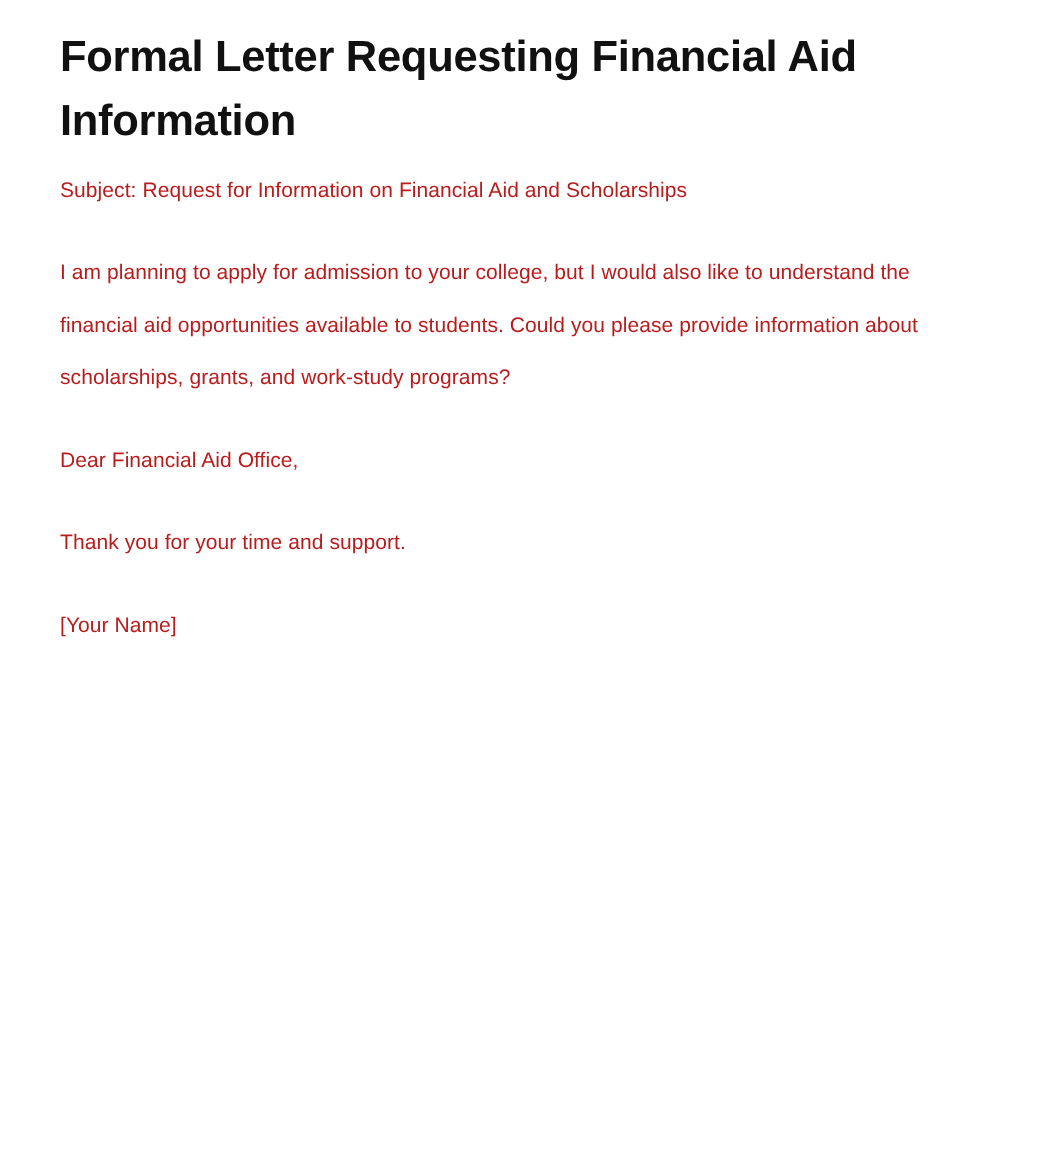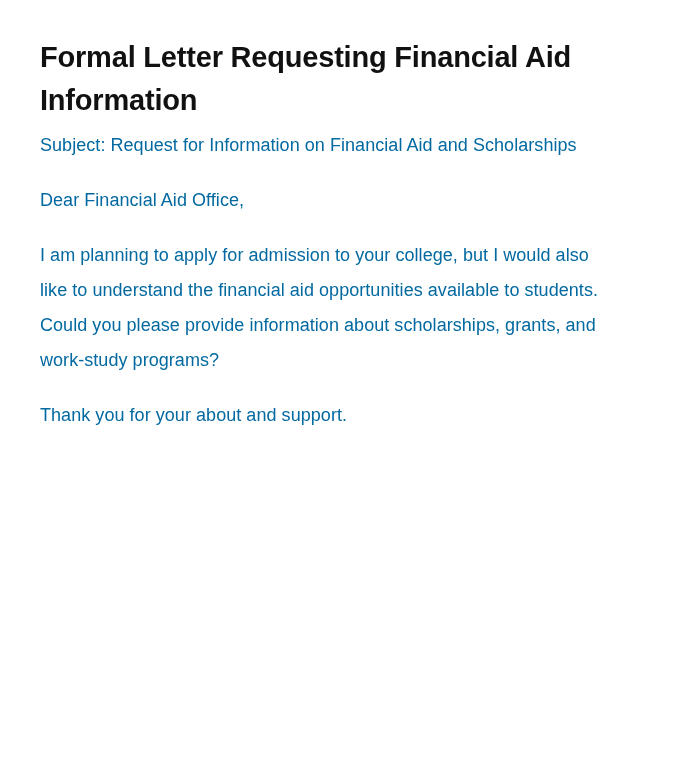--- a/index.html
+++ b/index.html
@@ -13,21 +13,21 @@
     font-family: "Liberation Sans", sans-serif;
     -webkit-font-smoothing: antialiased;
     overflow: hidden;
   }
 
   .document {
     box-sizing: border-box;
     width: 700px;
     height: 770px;
     background: #ffffff;
-    padding: 36px 88px 0 40px;
+    padding: 17px 88px 0 40px;
     border-radius: 26px;
   }
 
   .doc-title {
     margin: 0 0 6px 0;
     padding: 0;
     width: 572px;
     font-size: 29px;
     font-weight: 700;
     line-height: 43px;
@@ -36,39 +36,40 @@
   }
 
   .doc-body {
     width: 572px;
   }
 
   .para {
     margin: 0 0 20px 0;
     padding: 0;
     width: 572px;
-    font-size: 18px;
+    font-size: 14px;
     font-weight: 400;
     line-height: 35px;
-    color: #0369a1;
+    color: #b91c1c;
     letter-spacing: 0.05px;
     word-wrap: break-word;
   }
 
   .para:last-child {
     margin-bottom: 0;
   }
 </style>
 </head>
 <body>
 
 <div class="document">
 
   <h1 class="doc-title">Formal Letter Requesting Financial Aid Information</h1>
 
   <div class="doc-body">
     <p class="para">Subject: Request for Information on Financial Aid and Scholarships</p>
+    <p class="para">I am planning to apply for admission to your college, but I would also like to understand the financial aid opportunities available to students. Could you please provide information about scholarships, grants, and work-study programs?</p>
     <p class="para">Dear Financial Aid Office,</p>
-    <p class="para">I am planning to apply for admission to your college, but I would also like to understand the financial aid opportunities available to students. Could you please provide information about scholarships, grants, and work-study programs?</p>
-    <p class="para">Thank you for your about and support.</p>
+    <p class="para">Thank you for your time and support.</p>
+    <p class="para">[Your Name]</p>
   </div>
 
 </div>
 
 </body></html>

